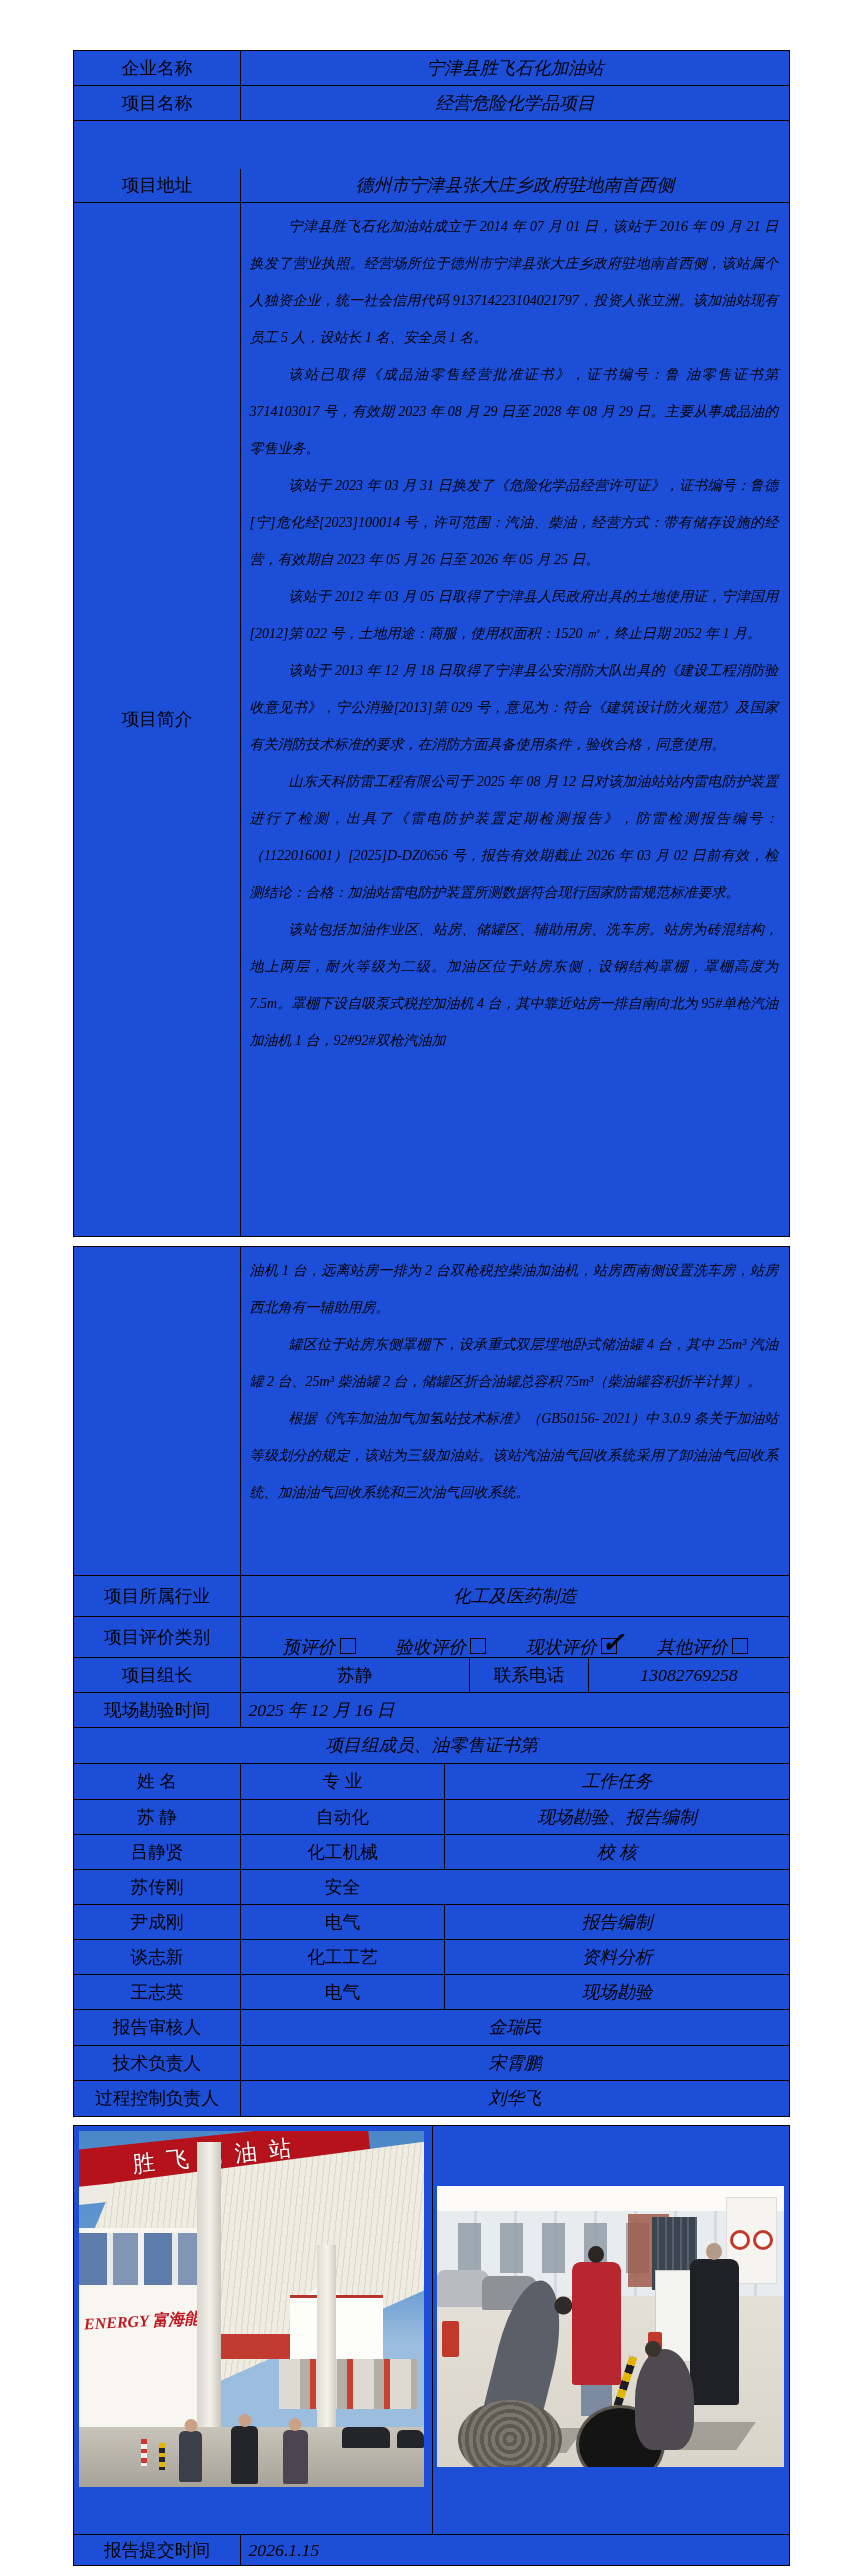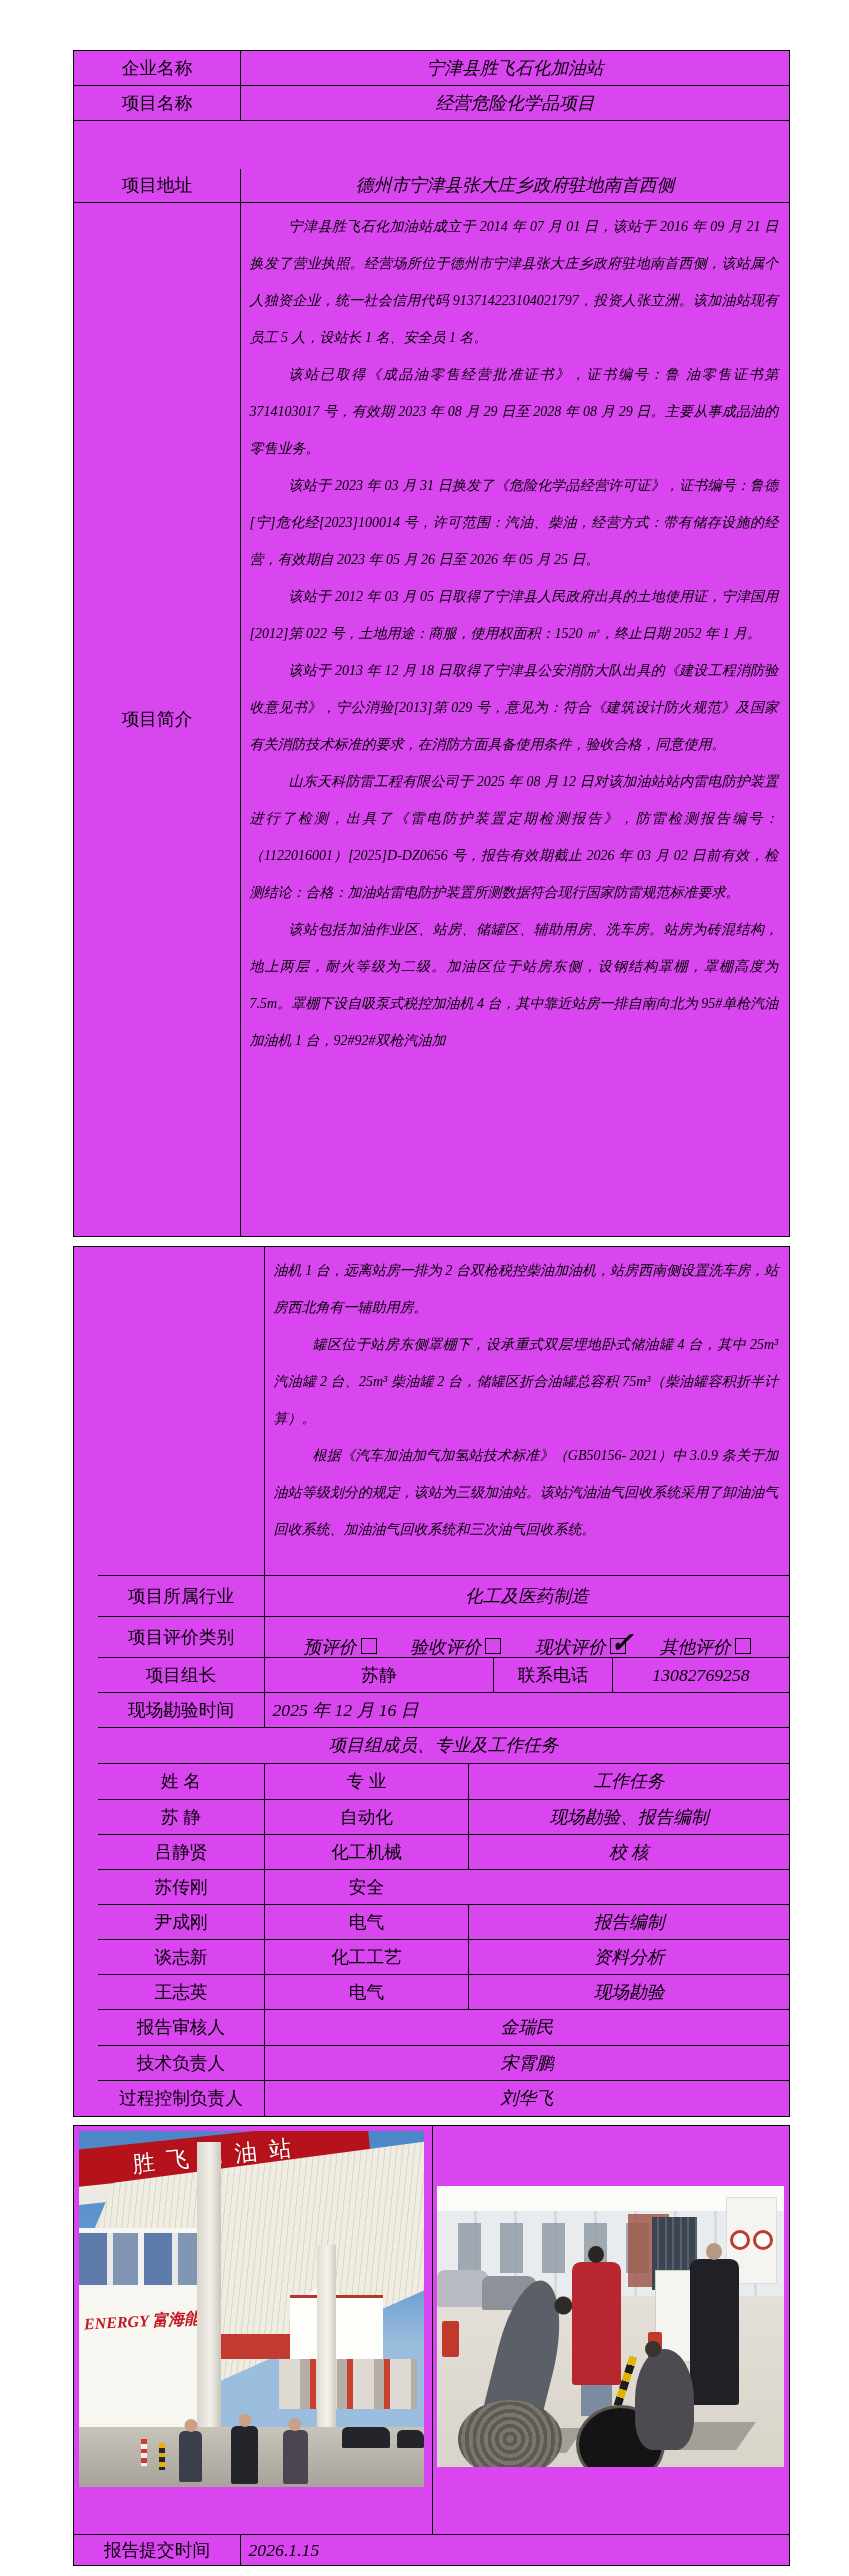--- a/index.html
+++ b/index.html
@@ -1,20 +1,20 @@
 <!DOCTYPE html>
 <html style="font-size:8.6px"><head>
 <meta charset="utf-8">
 <style>
   html,body{margin:0;padding:0;background:#ffffff;}
   .page{position:relative;width:849px;height:2576px;background:#ffffff;
         font-family:"Liberation Serif", serif;color:#000;overflow:hidden;}
   .doc{position:absolute;left:73px;top:50px;width:717px;}
-  .seg{border:1.6px solid #000;background:#d946ef;box-sizing:border-box;}
-  .seg2{margin-top:9px;padding-left:24px;}
+  .seg{border:1.6px solid #000;background:#1d4ed8;box-sizing:border-box;}
+  .seg2{margin-top:9px;}
   .seg3{margin-top:8px;}
   .row{display:flex;border-top:1.6px solid #000;align-items:stretch;}
   .seg > .row:first-child{border-top:none;}
   .cell{border-left:1.1px solid #000;box-sizing:border-box;display:flex;
         align-items:center;justify-content:center;text-align:center;
         font-size:17.7px;line-height:1.25;padding:2.1px 4.3px;}
   .row > .cell:first-child{border-left:none;}
   .w-label{width:166px;flex:none;}
   .w-rest{flex:1;font-style:italic;}
   .w-leader-val{width:229px;flex:none;}
@@ -179,21 +179,21 @@
         <div class="cell w-label h64">项目组长</div>
         <div class="cell w-leader-val h64">苏静</div>
         <div class="cell w-phone-lab h64">联系电话</div>
         <div class="cell w-rest h64">13082769258</div>
       </div>
       <div class="row">
         <div class="cell w-label h63">现场勘验时间</div>
         <div class="cell w-rest h63 left-al">2025 年 12 月 16 日</div>
       </div>
       <div class="row">
-        <div class="cell w-rest h65">项目组成员、专业及工作任务</div>
+        <div class="cell w-rest h65">项目组成员、油零售证书第</div>
       </div>
       <div class="row">
         <div class="cell w-label h65">姓  名</div>
         <div class="cell w-major h65">专  业</div>
         <div class="cell w-rest h65">工作任务</div>
       </div>
       <div class="row">
         <div class="cell w-label h64">苏  静</div>
         <div class="cell w-major h64">自动化</div>
         <div class="cell w-rest h64">现场勘验、报告编制</div>

